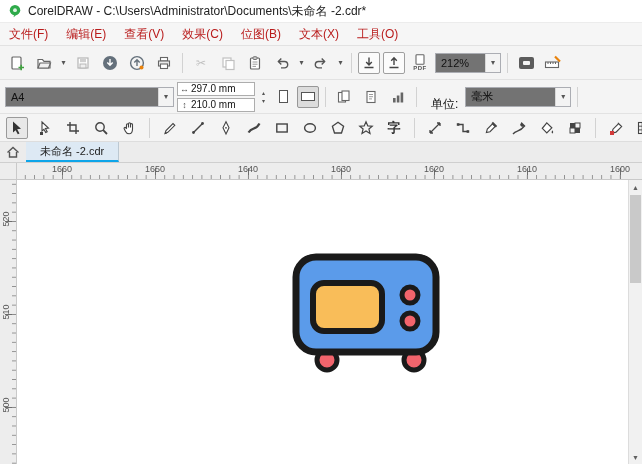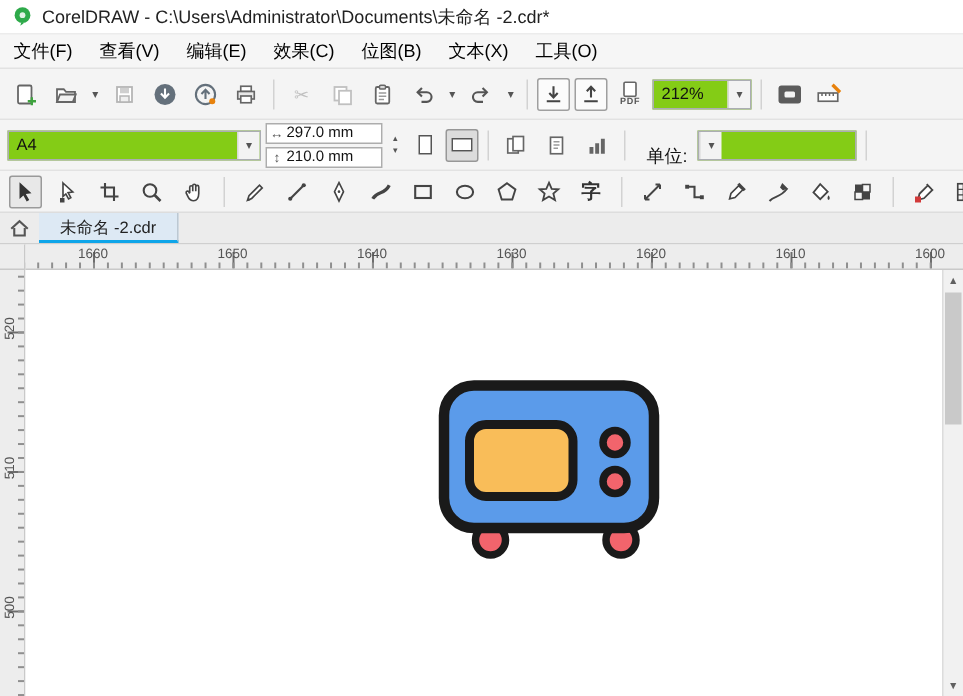--- a/index.html
+++ b/index.html
@@ -6,28 +6,28 @@
   html,body { width:642px; height:464px; overflow:hidden; }
   body { font-family:"Liberation Sans","DejaVu Sans",sans-serif; background:#fff; color:#111; }
   .app { width:642px; height:464px; display:flex; flex-direction:column; overflow:hidden; background:#fff; }
 
   
   .titlebar { height:22px; flex:none; display:flex; align-items:center; gap:6px; padding:0 8px; background:#ffffff; font-size:12px; color:#222; }
   .applogo { width:14px; height:14px; flex:none; }
 
   
   .menubar { height:23px; flex:none; display:flex; align-items:center; background:#f6f6f6; border-top:1px solid #ececec; }
-  .menu-item { padding:3px 9px; font-size:12px; color:#000000; white-space:nowrap; }
+  .menu-item { padding:3px 9px; font-size:12px; color:#b91c1c; white-space:nowrap; }
 
   
   .toolbar { height:34px; flex:none; display:flex; align-items:center; background:#f4f4f4; border-top:1px solid #e2e2e2; padding:0 5px; gap:3px; overflow:hidden; }
   .tbtn { width:24px; height:24px; flex:none; display:flex; align-items:center; justify-content:center; border-radius:2px; }
   .vsep { width:1px; height:20px; background:#d2d2d2; margin:0 3px; flex:none; }
   .caret { font-size:8px; color:#555; width:9px; text-align:center; flex:none; }
-  .combo { display:flex; align-items:center; height:20px; background:#84cc16; border:1px solid #abadb3; flex:none; }
+  .combo { display:flex; align-items:center; height:20px; background:#737373; border:1px solid #abadb3; flex:none; }
   .combo .val { flex:1; padding:0 5px; font-size:11px; color:#111; white-space:nowrap; overflow:hidden; text-align:left; }
   .combo .drop { width:15px; height:100%; display:flex; align-items:center; justify-content:center; border-left:1px solid #d8d8d8; background:#f3f3f3; font-size:8px; color:#555; }
   .boxed { border:1px solid #9f9f9f; background:#fbfbfb; width:22px; height:22px; }
   .pdficon { display:flex; flex-direction:column; align-items:center; line-height:1; }
   .pdficon .pdftext { font-size:6px; font-weight:bold; color:#555; letter-spacing:.5px; }
   .fullscreen-glyph { width:15px; height:12px; background:#5c5c5c; border-radius:2px; display:flex; align-items:center; justify-content:center; }
   .fullscreen-glyph i { display:block; width:7px; height:4px; background:#f4f4f4; border-radius:1px; }
   .glyph-gray { font-size:12px; color:#c0c0c0; }
 
   
@@ -106,22 +106,22 @@
     <svg class="applogo" viewBox="0 0 16 16">
       <circle cx="8" cy="7" r="6" fill="#2eaa4a"></circle>
       <path d="M7 12.5 L6.3 15 L9 13.2 Z" fill="#2eaa4a"></path>
       <circle cx="8" cy="7" r="2.2" fill="#ffffff" opacity="0.85"></circle>
     </svg>
     <span>CorelDRAW - C:\Users\Administrator\Documents\未命名 -2.cdr*</span>
   </div>
 
   <div class="menubar">
     <span class="menu-item">文件(F)</span>
+    <span class="menu-item">编辑(E)</span>
     <span class="menu-item">查看(V)</span>
-    <span class="menu-item">编辑(E)</span>
     <span class="menu-item">效果(C)</span>
     <span class="menu-item">位图(B)</span>
     <span class="menu-item">文本(X)</span>
     <span class="menu-item">工具(O)</span>
   </div>
 
   <div class="toolbar">
     <div class="tbtn">
       <svg width="16" height="16" viewBox="0 0 16 16">
         <rect x="3" y="2" width="9" height="12" rx="1" fill="#fff" stroke="#666" stroke-width="1.2"></rect>
@@ -272,20 +272,21 @@
     <div class="tbtn">
       <svg width="16" height="16" viewBox="0 0 16 16">
         <rect x="3" y="9" width="2.6" height="4.5" fill="#666"></rect>
         <rect x="6.8" y="6.5" width="2.6" height="7" fill="#666"></rect>
         <rect x="10.6" y="3.5" width="2.6" height="10" fill="#666"></rect>
       </svg>
     </div>
     <div class="vsep"></div>
     <span class="units-label">单位:</span>
     <div class="combo" style="width:106px">
+      <span class="val">毫米</span>
       <span class="drop">▾</span>
     </div>
     <div class="vsep"></div>
   </div>
 
   <div class="toolsrow">
     <div class="tool-btn selected">
       <svg width="16" height="16" viewBox="0 0 16 16">
         <path d="M4 1.5 L12 8.8 L8.2 9.3 L10.5 13.4 L8.8 14.3 L6.6 10.3 L4 12.6 Z" fill="#333"></path>
       </svg>

